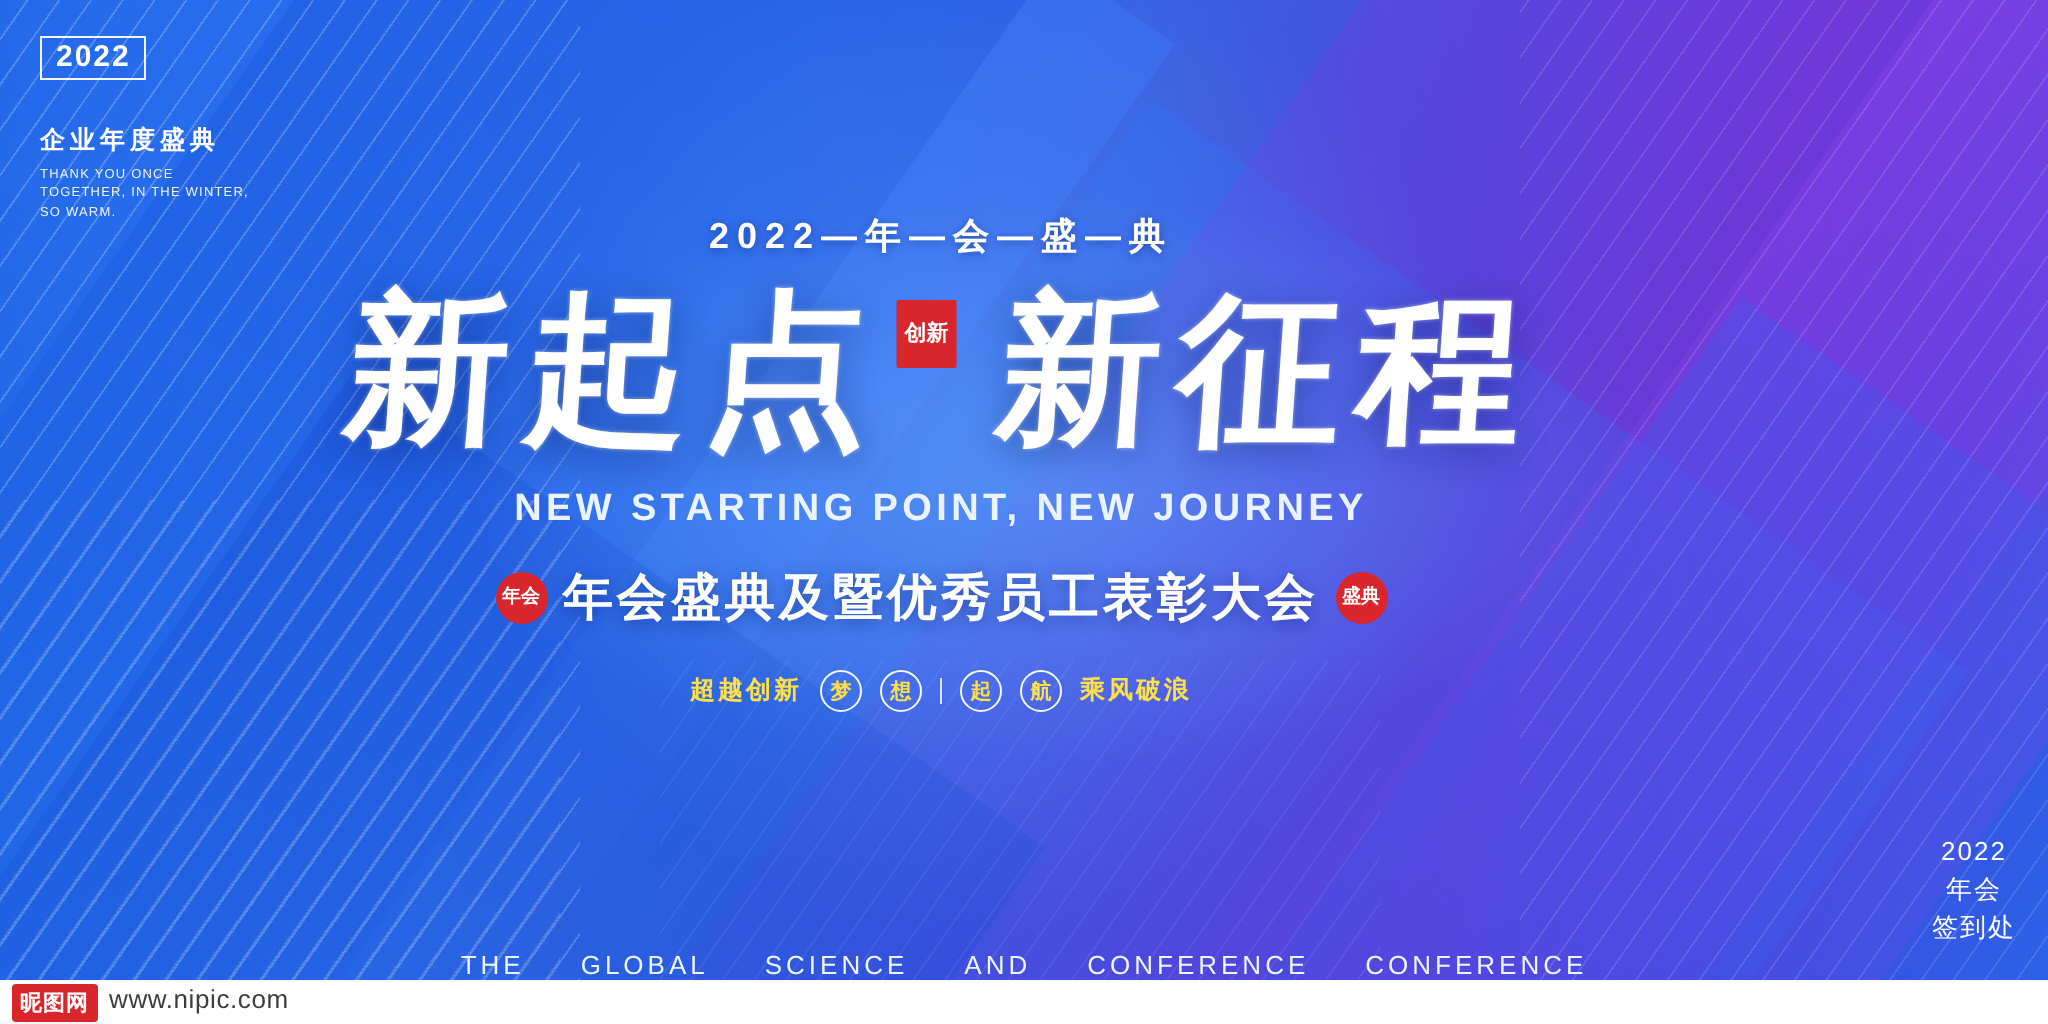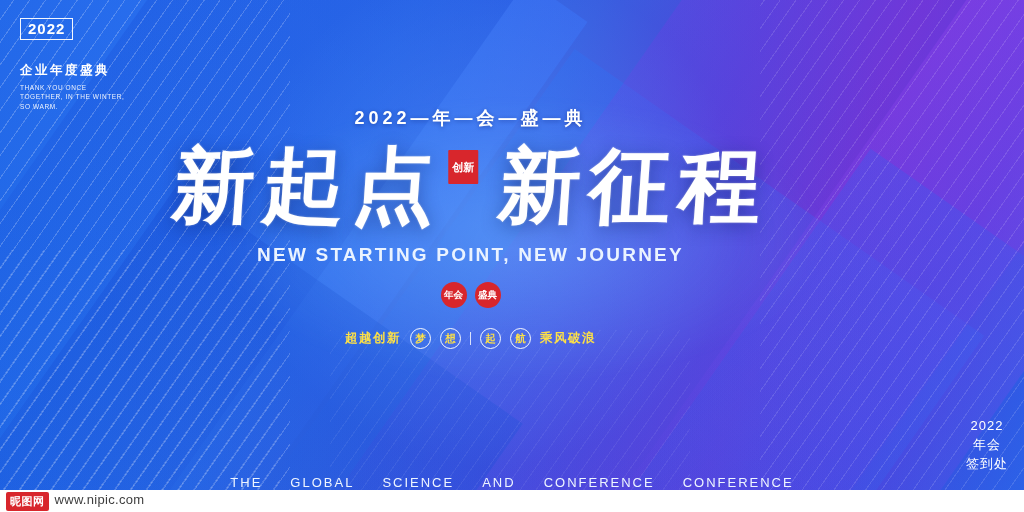--- a/index.html
+++ b/index.html
@@ -355,20 +355,21 @@
 
     <div class="headline">
       <span>新起点</span><span style="display:inline-block;width:56px;"></span><span>新征程</span>
       <span class="seal">创新</span>
     </div>
 
     <div class="en-line">NEW STARTING POINT, NEW JOURNEY</div>
 
     <div class="subrow">
       <span class="badge">年会</span>
+      <span class="sub-main">年会盛典及暨优秀员工表彰大会</span>
       <span class="badge">盛典</span>
     </div>
 
     <div class="taglines">
       <span>超越创新</span>
       <span class="tag-circle">梦</span>
       <span class="tag-circle">想</span>
       <span class="divider"></span>
       <span class="tag-circle">起</span>
       <span class="tag-circle">航</span>

